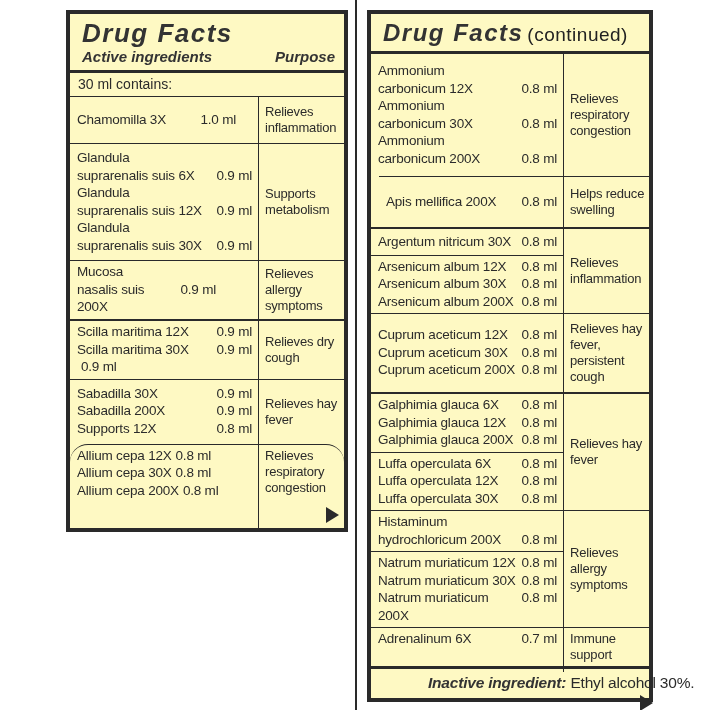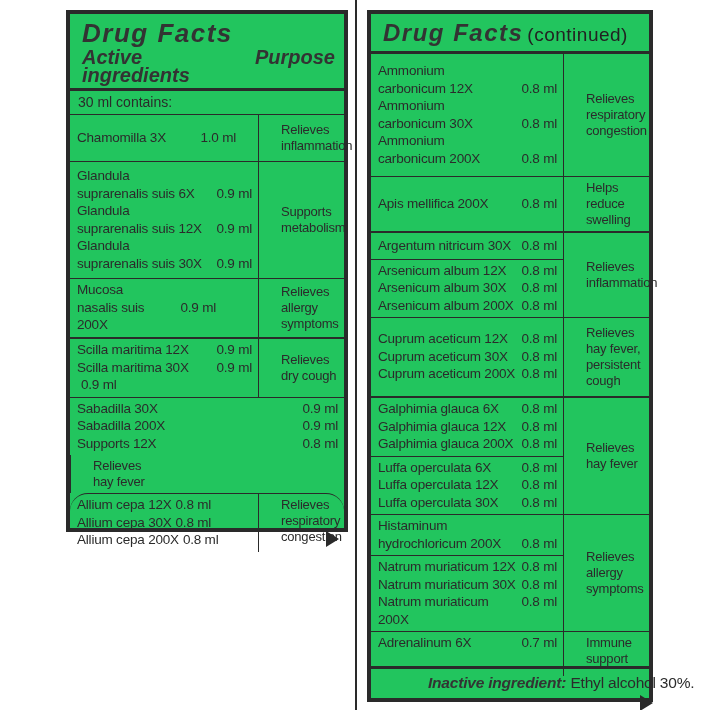--- a/index.html
+++ b/index.html
@@ -3,60 +3,60 @@
 <meta charset="utf-8">
 <style>
   html,body{margin:0;padding:0;}
   body{
     width:710px;height:710px;position:relative;background:#ffffff;
     font-family:"Liberation Sans",sans-serif;color:#2b2b2b;
     -webkit-font-smoothing:antialiased;
   }
   .panel-divider{position:absolute;left:355px;top:0;width:2px;height:710px;background:#2a2a2a;}
   .panel{
-    position:absolute;top:10px;background:#22c55e;border:4px solid #2a2a2a;
+    position:absolute;top:10px;background:#fef9c3;border:4px solid #2a2a2a;
     box-sizing:border-box;display:flex;flex-direction:column;
   }
   #left-panel{left:66px;width:282px;height:522px;}
   #right-panel{left:367px;width:286px;height:692px;overflow:visible;}
 
   .panel-header{padding:5px 9px 4px 12px;border-bottom:3px solid #2a2a2a;flex:none;}
   .df-title{font-weight:bold;font-style:italic;font-size:26px;letter-spacing:1.5px;line-height:28px;display:inline-block;color:#333;}
   .df-cont{font-size:19px;font-weight:normal;font-style:normal;letter-spacing:0.5px;margin-left:4px;color:#222;}
-  .header-cols{display:flex;justify-content:space-between;font-weight:bold;font-style:italic;font-size:20px;line-height:18px;margin-top:1px;color:#333;}
+  .header-cols{display:flex;justify-content:space-between;font-weight:bold;font-style:italic;font-size:15px;line-height:18px;margin-top:1px;color:#333;}
 
   .rows{display:flex;flex-direction:column;flex:1;min-height:0;}
   .rows > * + *{border-top:1px solid #2a2a2a;}
   .rows > .thick-top{border-top:2.5px solid #2a2a2a;}
 
   .contains-row{padding:3px 8px;font-size:14px;line-height:17px;flex:none;}
 
   .row{display:flex;align-items:stretch;flex:none;}
   .ing-col{flex:1;min-width:0;display:flex;flex-direction:column;}
   .group{padding:2px 6px 3px 7px;flex:1;display:flex;flex-direction:column;justify-content:center;}
   .group + .group{border-top:1px solid #2a2a2a;}
   .iline{display:block;font-size:13.5px;line-height:17.5px;letter-spacing:-0.2px;}
   .iline-last{display:flex;justify-content:space-between;align-items:baseline;}
   .amount{white-space:nowrap;padding-left:4px;font-size:13.5px;letter-spacing:-0.2px;}
   .purpose-col{
     flex:none;width:86px;border-left:1.5px solid #2a2a2a;box-sizing:border-box;
-    display:flex;align-items:center;padding:3px 2px 3px 22px;position:relative;
+    display:flex;align-items:center;padding:3px 2px 3px 6px;position:relative;
     font-size:13px;line-height:16px;letter-spacing:-0.2px;
   }
   
   #left-rows .r0{min-height:46px;gap:16px;}
   #left-rows .r1{min-height:116px;}
   #left-rows .r2{min-height:58px;gap:36px;}
   #left-rows .r3{min-height:54px;}
-  #left-rows .r4{min-height:64px;flex-direction:column;}
+  #left-rows .r4{min-height:64px;}
   #left-rows .r5{flex:1;border-radius:18px;}
   #left-rows .r5 .purpose-col,#left-rows .r5 .ing-col .group{justify-content:flex-start;align-items:flex-start;}
   #left-rows .r5 .purpose-col{align-items:flex-start;}
   #right-rows .r0{min-height:122px;}
-  #right-rows .r1{min-height:50px;}
+  #right-rows .r1{min-height:50px;margin-left:8px;}
   #right-rows .r2{min-height:84px;}
   #right-rows .r3{min-height:78px;}
   #right-rows .r4{min-height:112px;}
   #right-rows .r5{min-height:108px;}
   #right-rows .r6{flex:1;min-height:44px;}
   #right-rows .r6 .purpose-col{align-items:flex-start;}
   #right-rows .r6 .group{justify-content:flex-start;}
 
   .tri{width:0;height:0;border-left:13px solid #2a2a2a;border-top:8px solid transparent;border-bottom:8px solid transparent;display:block;}
   .cell-arrow{position:absolute;right:5px;bottom:5px;}

